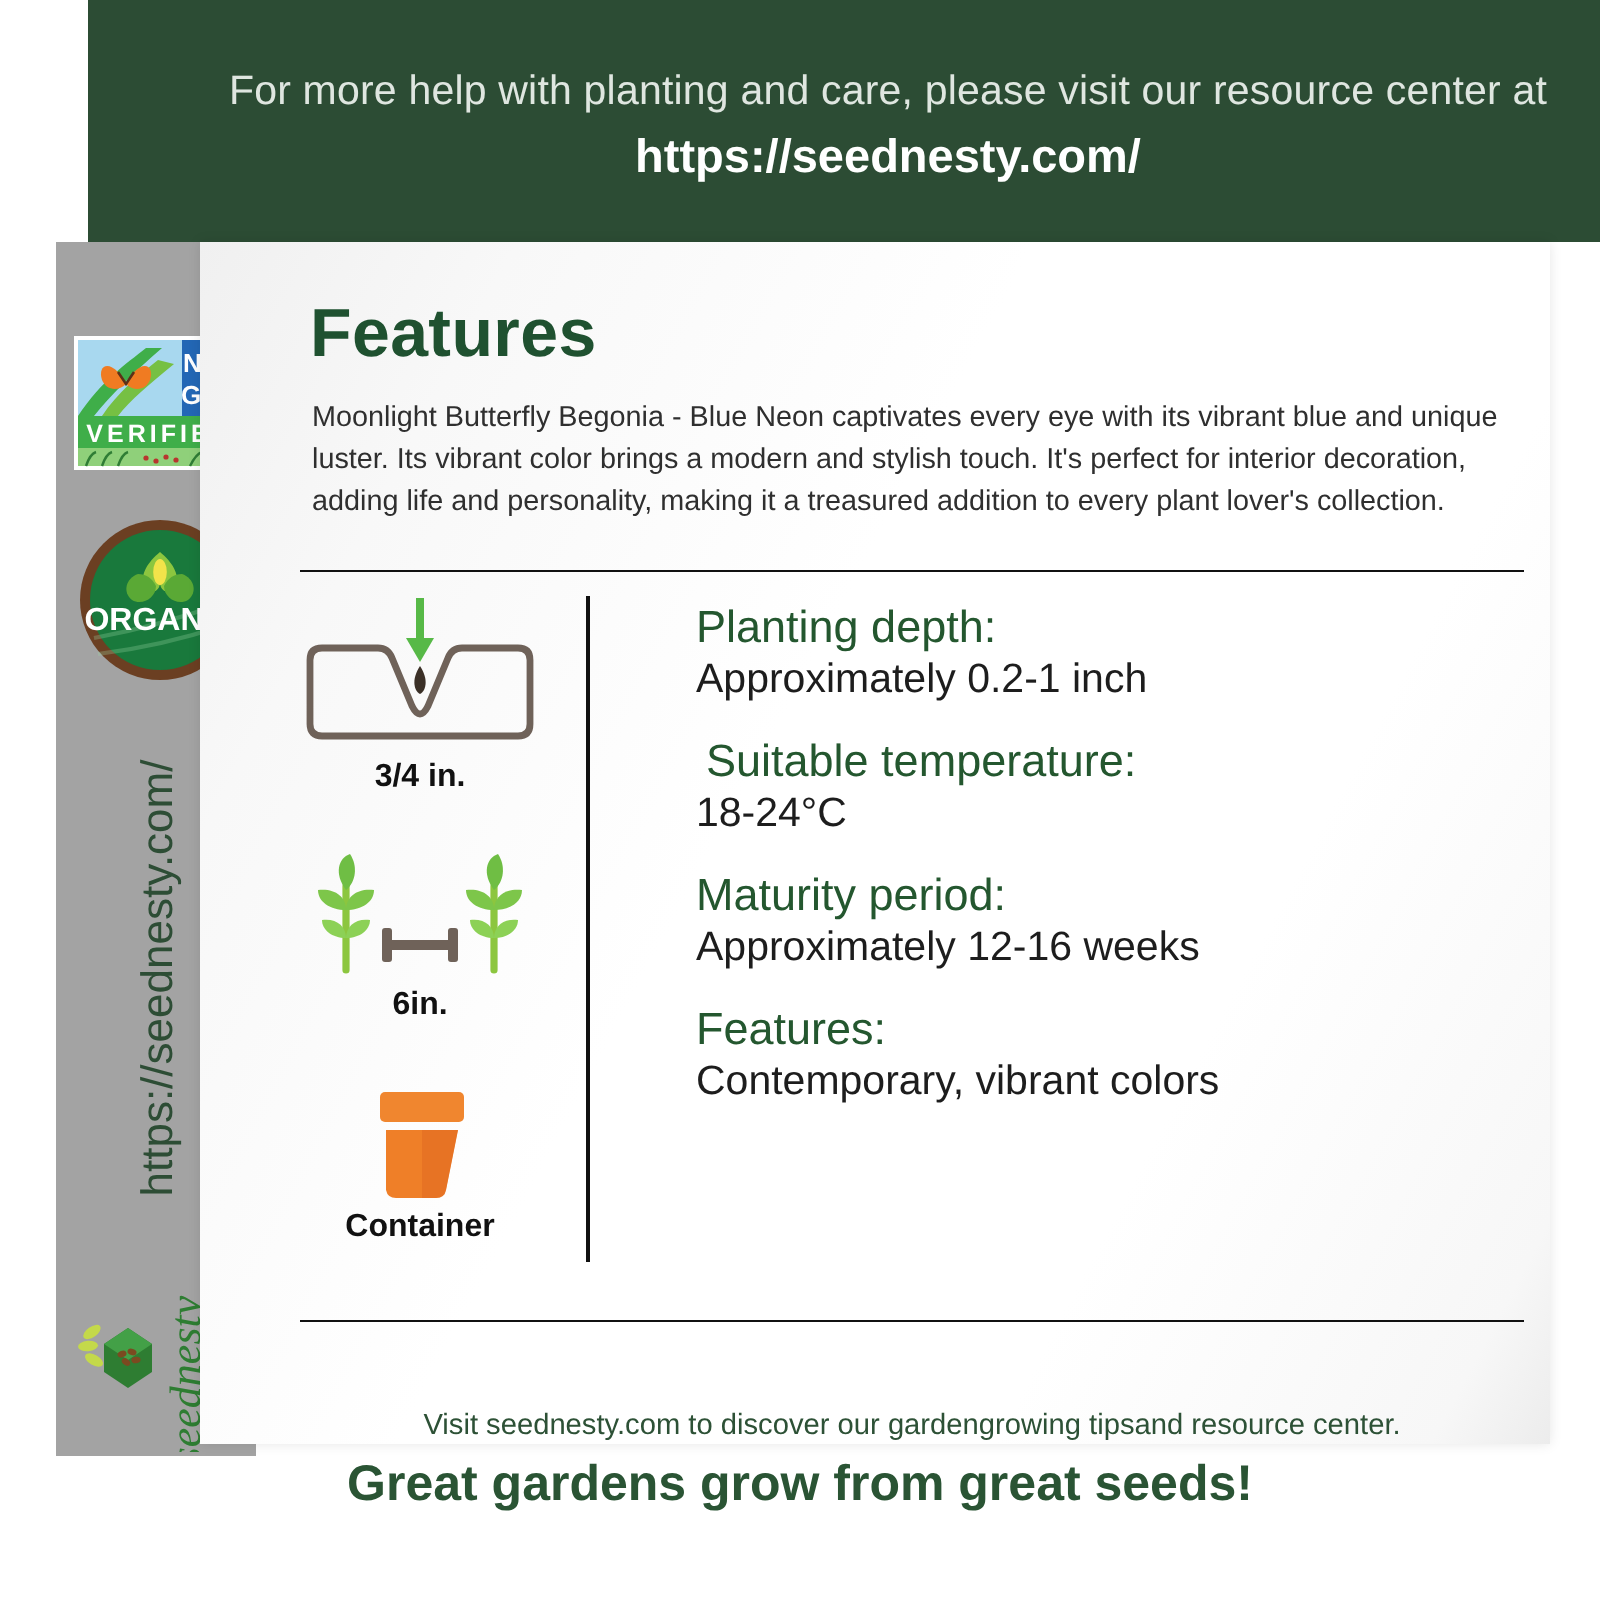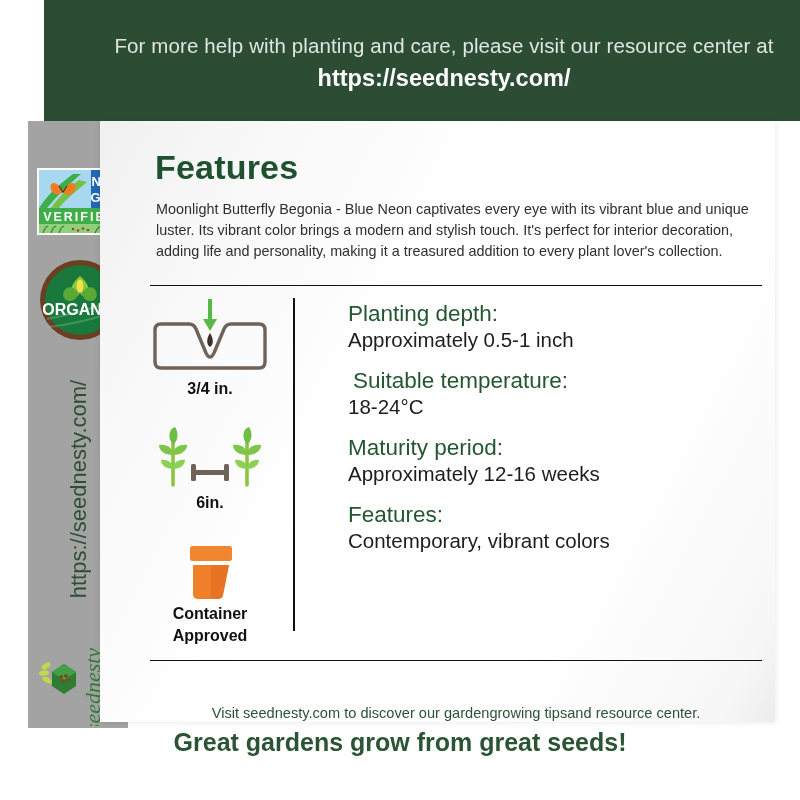--- a/index.html
+++ b/index.html
@@ -339,28 +339,27 @@
 
     <div class="icon-block">
       <div id="container-icon-wrap">
         <svg viewBox="0 0 130 62" width="130" height="62">
           <rect x="45" y="6" width="42" height="15" rx="2.5" fill="#f0862f"></rect>
           <path d="M48 25 L84 25 L78 55 q-0.8 4 -5 4 L53 59 q-4.2 0 -5 -4 Z" fill="#ef7f28"></path>
           <path d="M66 25 L84 25 L78 55 q-0.8 4 -5 4 L66 59 Z" fill="#e06a20" opacity="0.55"></path>
         </svg>
       </div>
       <div class="icon-caption">Container</div>
-      <div class="icon-caption">Approved</div>
     </div>
   </div>
 
   <div id="spec-column">
     <div class="spec-item" id="spec-depth">
       <div class="spec-label">Planting depth:</div>
-      <div class="spec-value">Approximately 0.5-1 inch</div>
+      <div class="spec-value">Approximately 0.2-1 inch</div>
     </div>
     <div class="spec-item" id="spec-temperature">
       <div class="spec-label">Suitable temperature:</div>
       <div class="spec-value">18-24°C</div>
     </div>
     <div class="spec-item" id="spec-maturity">
       <div class="spec-label">Maturity period:</div>
       <div class="spec-value">Approximately 12-16 weeks</div>
     </div>
     <div class="spec-item" id="spec-features">

